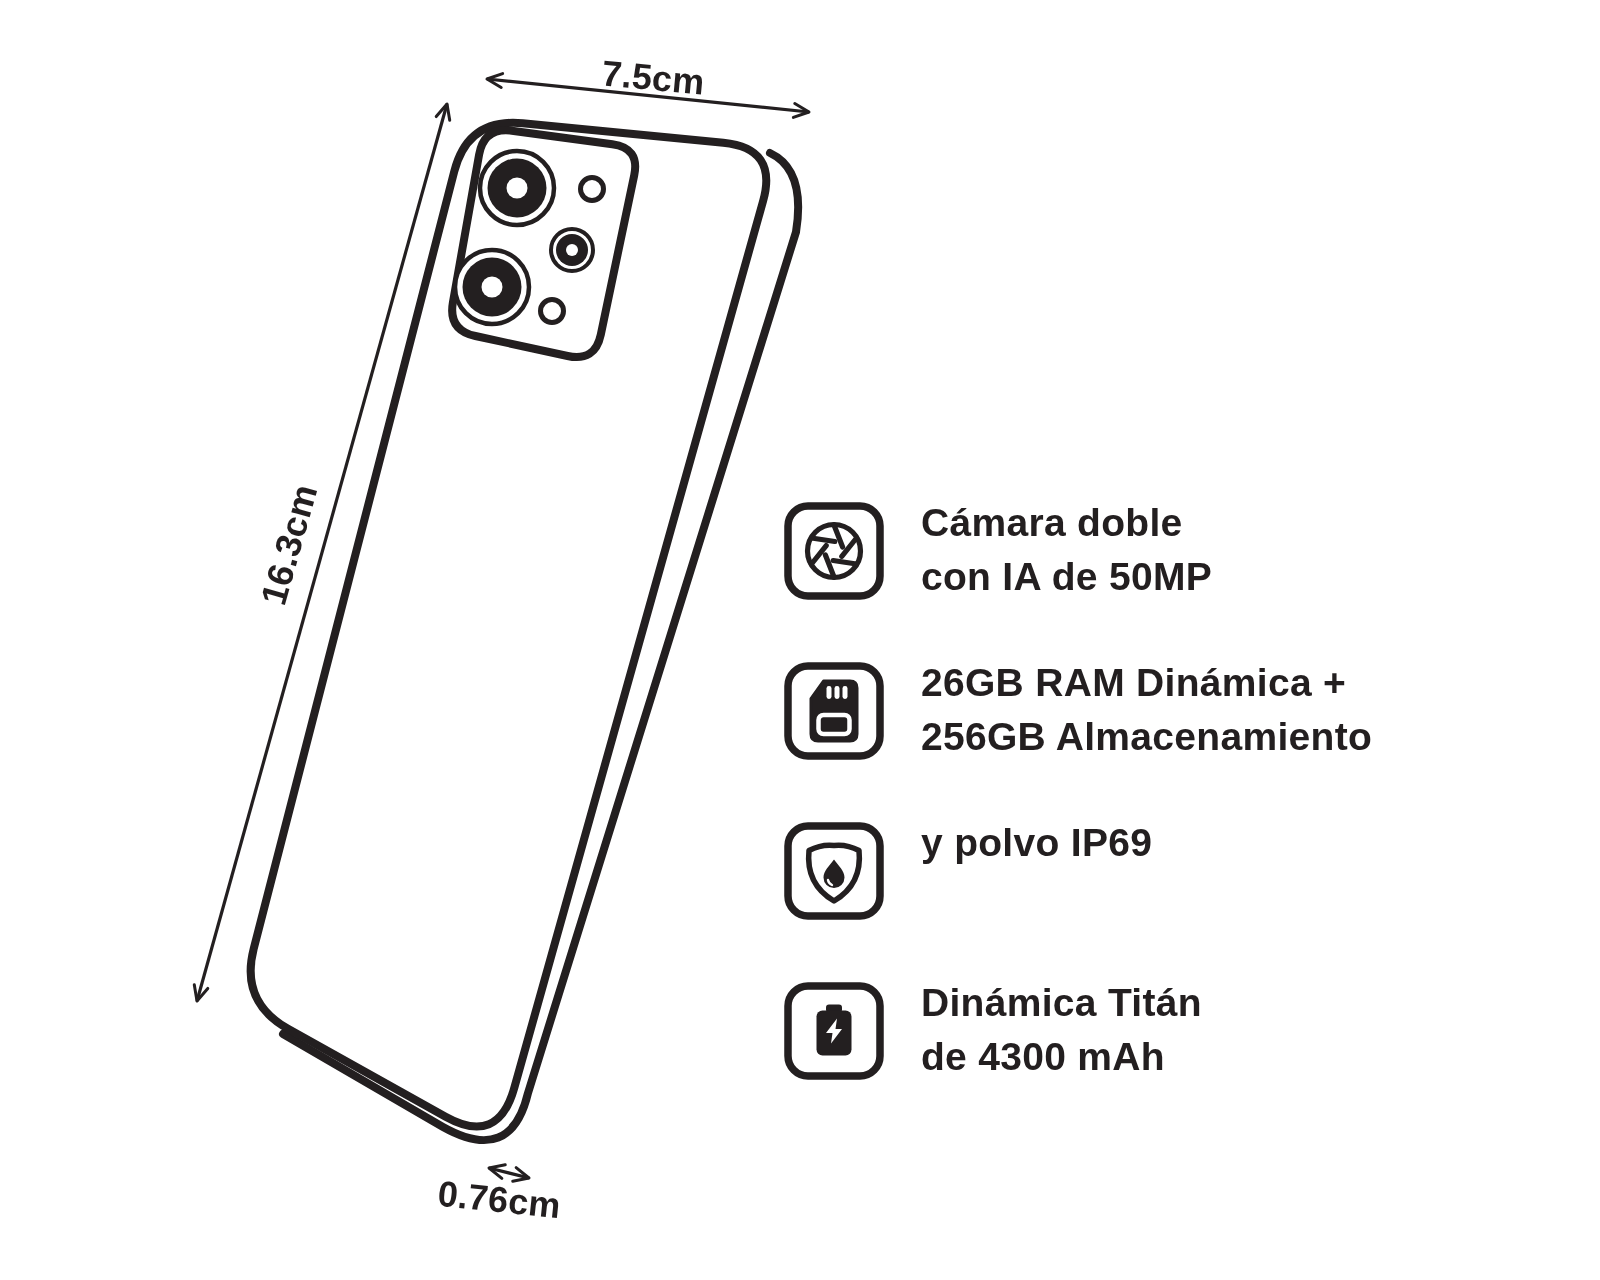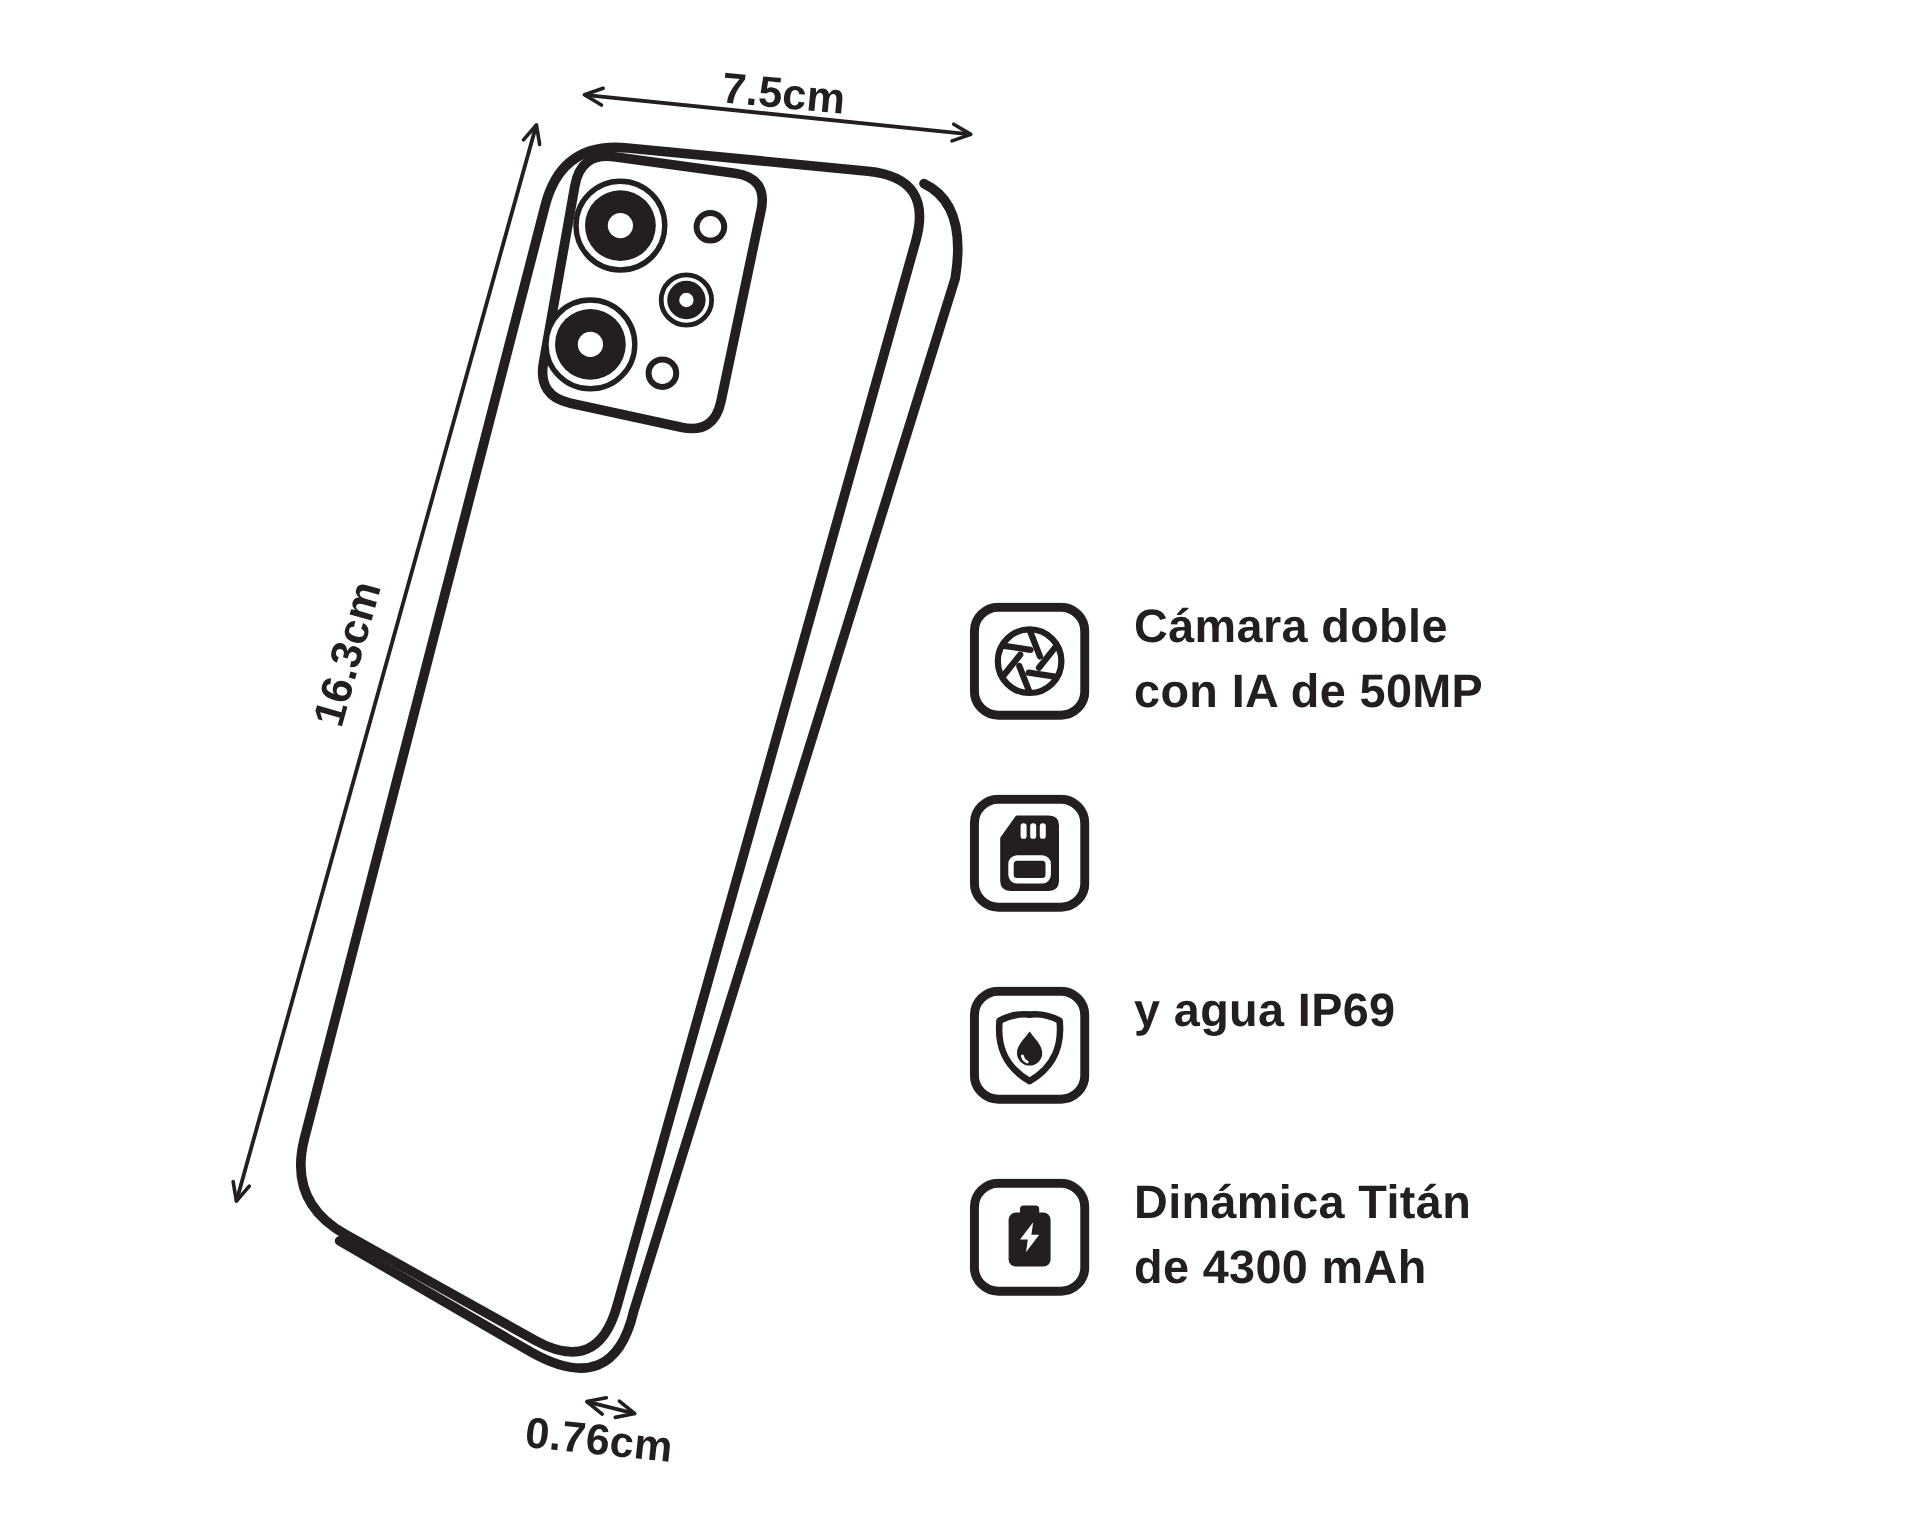--- a/index.html
+++ b/index.html
@@ -5,21 +5,21 @@
   html,body{margin:0;padding:0;background:#ffffff;}
   .canvas{
     position:relative;width:1600px;height:1280px;background:#ffffff;overflow:hidden;
     font-family:"Liberation Sans", sans-serif;color:#231f20;
   }
   .phone-svg{position:absolute;left:0;top:0;}
   .dim-label{
     font-family:"Liberation Sans", sans-serif;
     font-weight:bold;font-size:36px;fill:#231f20;letter-spacing:0.2px;
   }
-  .feature-row{position:absolute;left:808px;display:flex;align-items:flex-start;justify-content:flex-end;}
+  .feature-row{position:absolute;left:784px;display:flex;align-items:flex-start;justify-content:flex-end;}
   .feature-icon{flex:0 0 auto;}
   .feature-text{
     margin-left:37px;margin-top:-6px;
     font-weight:bold;font-size:39px;line-height:54px;letter-spacing:0.3px;
     color:#231f20;white-space:nowrap;
   }
   .ink-stroke{stroke:#231f20;fill:none;}
 </style>
 </head>
 <body>
@@ -109,35 +109,39 @@
       <rect x="4" y="4" width="92" height="90" rx="20" class="ink-stroke" stroke-width="7.5"></rect>
       <g transform="translate(50,49)">
         <path d="M -10.5,-30 L 16,-30 Q 23,-30 23,-23 L 23,23 Q 23,30 16,30
                  L -16,30 Q -23,30 -23,23 L -23,-12.5 Z" fill="#231f20" stroke="#231f20" stroke-width="3" stroke-linejoin="round"></path>
         <rect x="-7.5" y="-25" width="5" height="13" rx="2.4" fill="#ffffff"></rect>
         <rect x="0.5" y="-25" width="5" height="13" rx="2.4" fill="#ffffff"></rect>
         <rect x="8.5" y="-25" width="5" height="13" rx="2.4" fill="#ffffff"></rect>
         <rect x="-15.5" y="4" width="31" height="19" rx="5" fill="none" stroke="#ffffff" stroke-width="4.5"></rect>
       </g>
     </svg>
+    <div class="feature-text">
+      <div>26GB RAM Dinámica +</div>
+      <div>256GB Almacenamiento</div>
+    </div>
   </div>
 
   <div class="feature-row" style="top:822px;">
     <svg class="feature-icon" width="100" height="98" viewBox="0 0 100 98">
       <rect x="4" y="4" width="92" height="90" rx="20" class="ink-stroke" stroke-width="7.5"></rect>
       <g transform="translate(50,49)">
         <path d="M -25,-20.5 Q -12.5,-27 0,-25.5 Q 12.5,-27 25,-20.5
                  C 27,-1 22,17 0,30 C -22,17 -27,-1 -25,-20.5 Z" fill="none" stroke="#231f20" stroke-width="5.5" stroke-linejoin="round"></path>
         <path d="M 0,-11.5 C 4.5,-5 10.5,-0.5 10.5,6.5
                  A 10.5,10.5 0 1,1 -10.5,6.5 C -10.5,-0.5 -4.5,-5 0,-11.5 Z" fill="#231f20"></path>
         <path d="M -6,9 A 7,7 0 0,0 -2,14" fill="none" stroke="#ffffff" stroke-width="2.4" stroke-linecap="round"></path>
       </g>
     </svg>
     <div class="feature-text">
-      <div>y agua IP69</div>
+      <div>y polvo IP69</div>
     </div>
   </div>
 
   <div class="feature-row" style="top:982px;">
     <svg class="feature-icon" width="100" height="98" viewBox="0 0 100 98">
       <rect x="4" y="4" width="92" height="90" rx="20" class="ink-stroke" stroke-width="7.5"></rect>
       <g transform="translate(50,49)">
         <rect x="-8" y="-26.5" width="16" height="8" rx="3" fill="#231f20"></rect>
         <rect x="-17.5" y="-20.5" width="35" height="45" rx="6" fill="#231f20"></rect>
         <path d="M 3,-12.5 L -8,2 L -1.5,2 L -3,12.5 L 8,-2 L 1.5,-2 Z" fill="#ffffff"></path>

